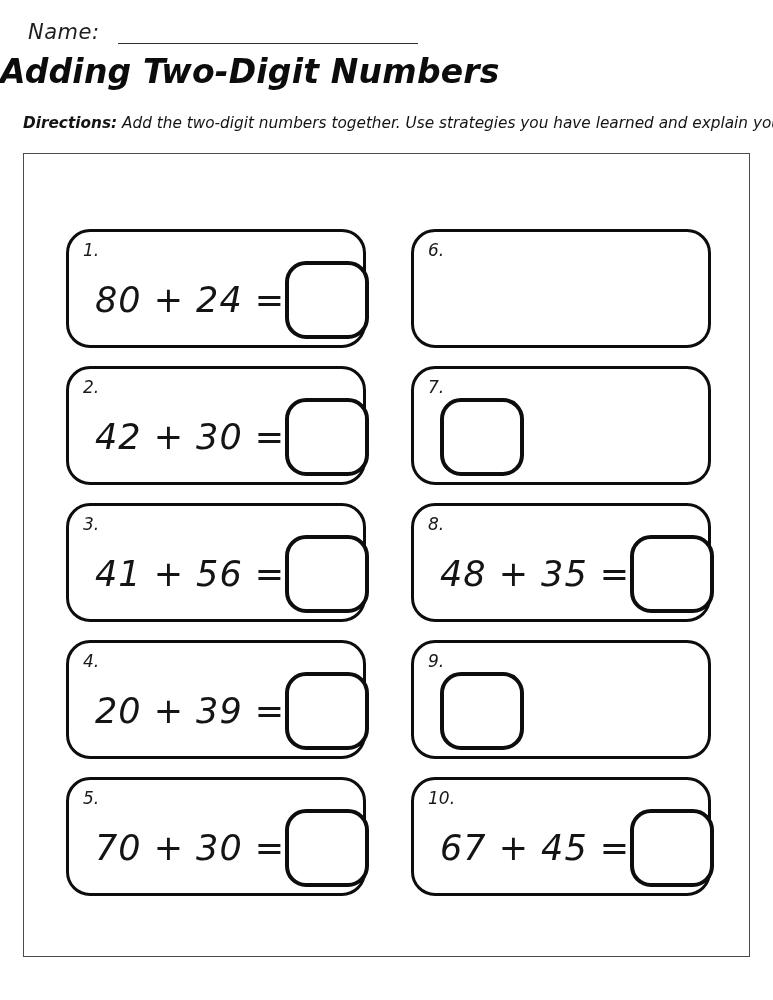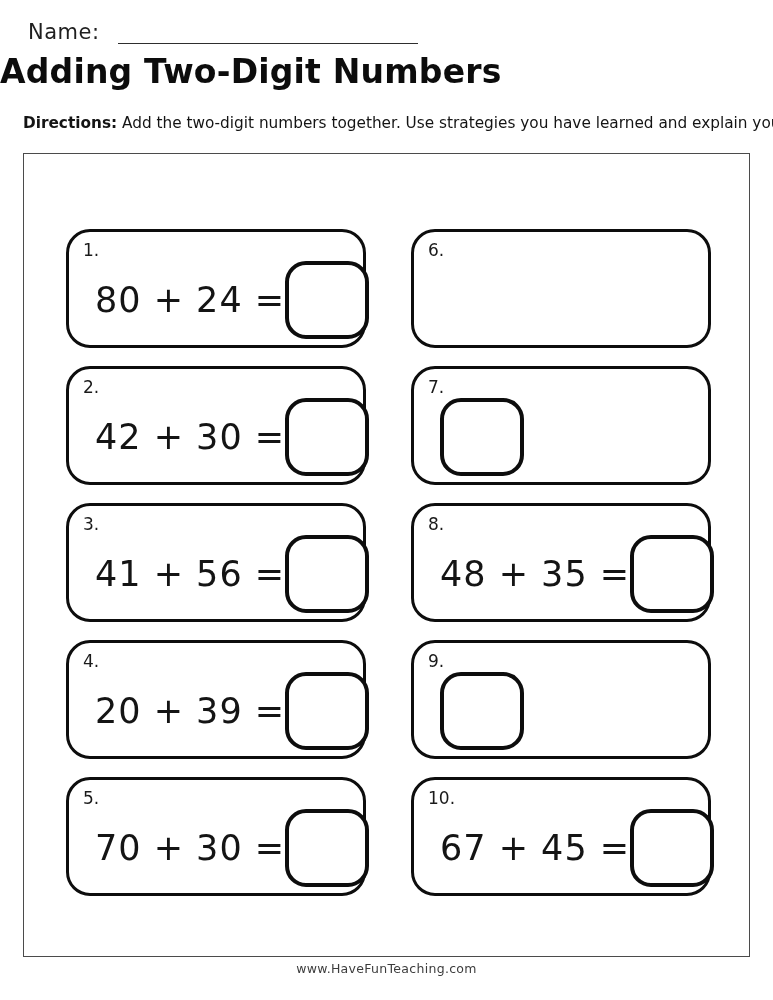--- a/index.html
+++ b/index.html
@@ -1,15 +1,15 @@
 <!DOCTYPE html>
 <html><head>
 <meta charset="utf-8">
 <style>
-  * { margin: 0; padding: 0; box-sizing: border-box; }
+  * { margin: 0; padding: 0; box-sizing: border-box; font-style: italic; }
   html, body { background: #ffffff; }
   .page {
     position: relative;
     width: 773px;
     height: 1000px;
     background: #ffffff;
     font-family: "DejaVu Sans", sans-serif;
     color: #161616;
     overflow: hidden;
   }
@@ -199,15 +199,14 @@
 
   <div class="card">
     <span class="num">10.</span>
     <div class="row">
       <span class="expr">67 + 45 =</span>
       <span class="answer-box"></span>
     </div>
   </div>
 </div>
 
-  <div class="footer">www.HaveFunTeaching.com</div>
 
 </div>
 
 </body></html>

